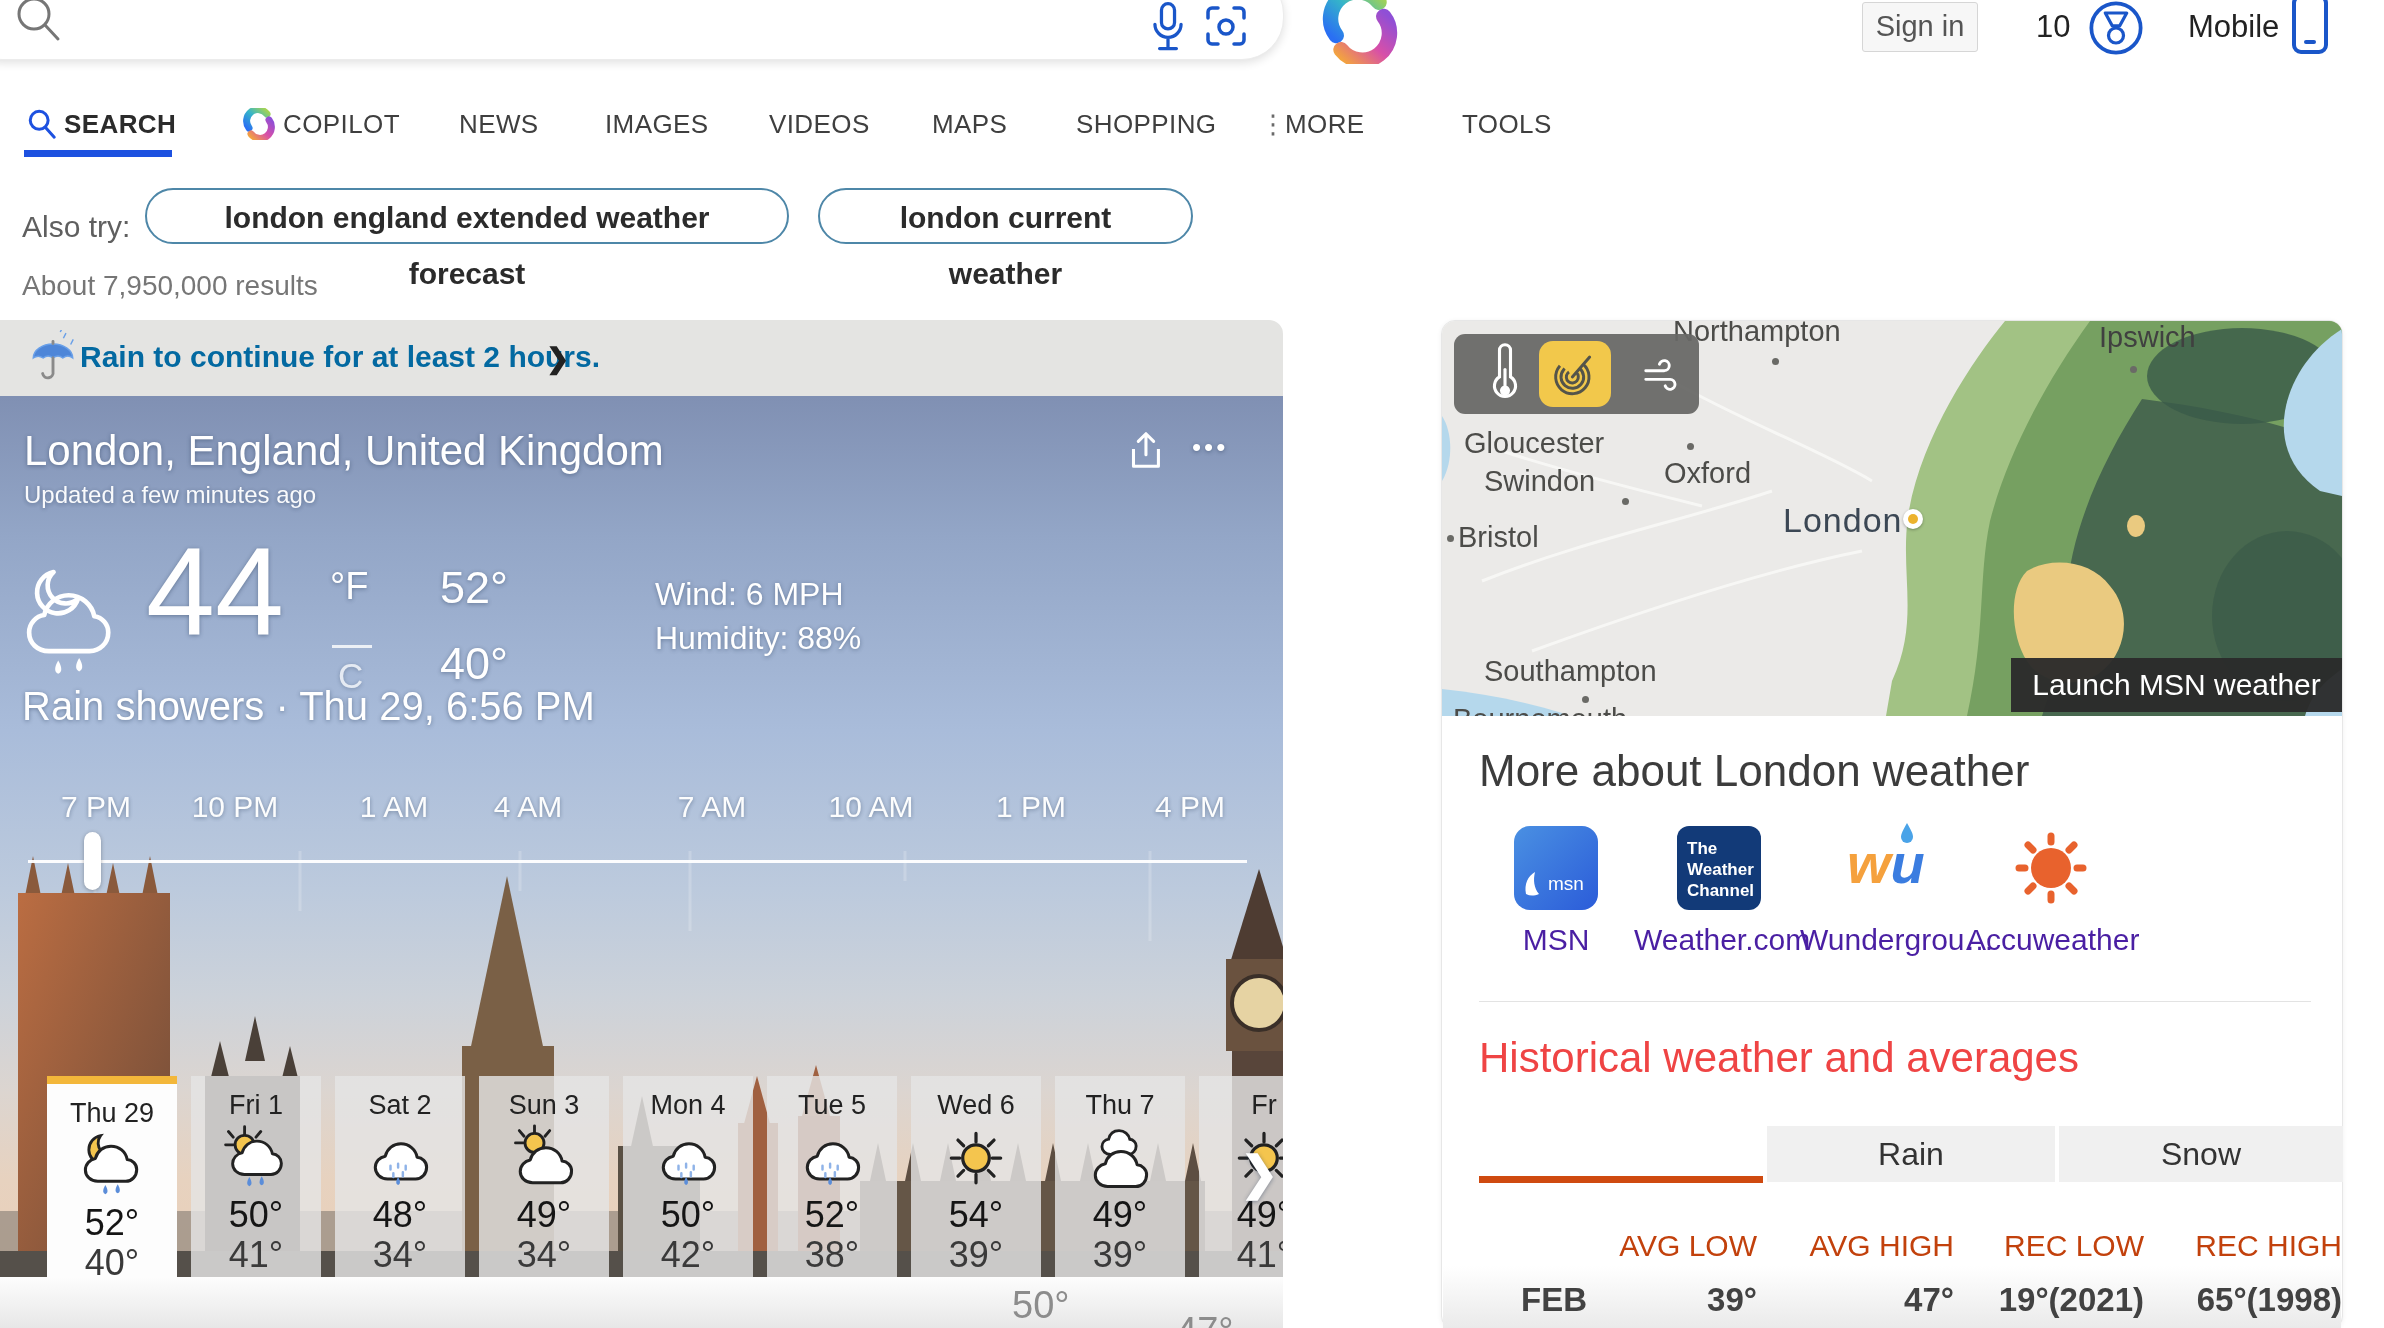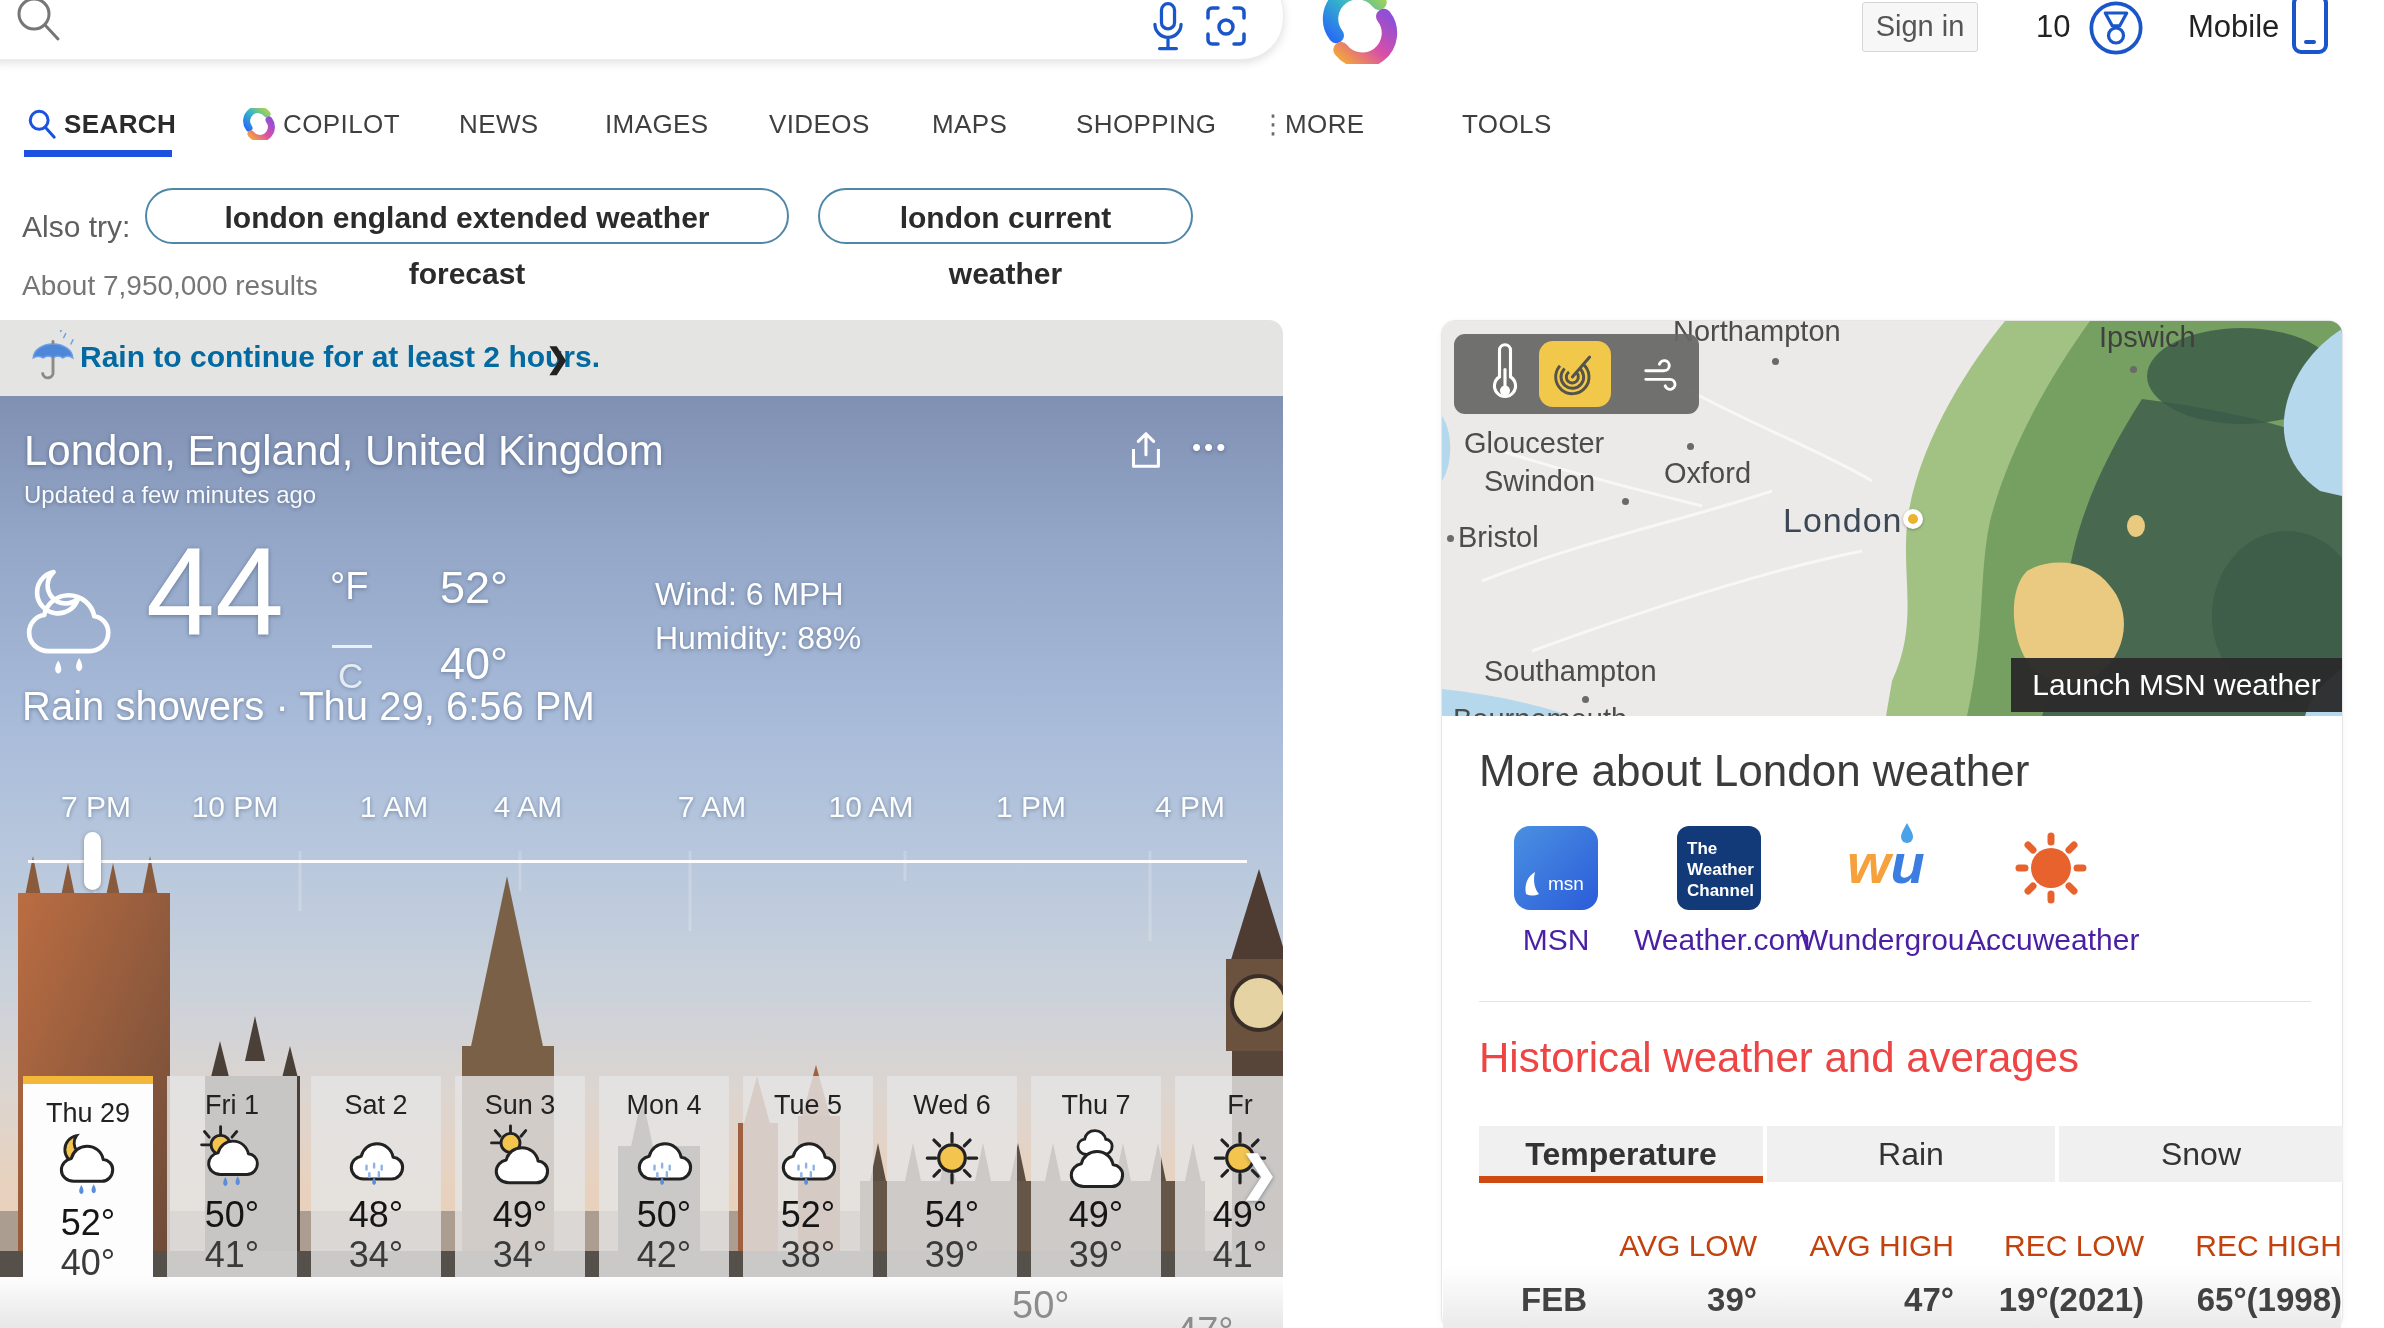--- a/index.html
+++ b/index.html
@@ -32,21 +32,21 @@
   .loc-title{left:24px;top:107px;font-size:42px;}
   .loc-upd{left:24px;top:161px;font-size:24px;opacity:.95;}
   .bignum{left:146px;top:206px;font-size:124px;font-weight:300;line-height:130px;}
   .unit{font-size:38px;} .unit-c{font-size:35px;opacity:.72;}
   .hl{font-size:45px;} .windrow{font-size:32px;}
   .cond{left:22px;top:364px;font-size:40px;}
   .hourlbl{top:470px;font-size:30px;opacity:.97;transform:translateX(-50%);}
   .tline{left:28px;top:540px;width:1219px;height:3px;background:rgba(255,255,255,.95);}
   .thandle{left:84px;top:512px;width:17px;height:58px;border-radius:9px;background:#fff;box-shadow:0 1px 4px rgba(0,0,0,.3);}
   
-  .dcard{top:756px;width:130px;height:201px;background:rgba(228,228,228,.82);}
+  .dcard{top:756px;width:130px;height:201px;background:rgba(228,228,228,.82);margin-left:24px;}
   .dcard-active{background:#fdfdfd;border-top:8px solid #f3b73a;height:193px;}
   .dday{left:0;top:14px;width:100%;text-align:center;font-size:27px;color:#222;}
   .dic{left:27px;top:46px;width:76px;height:76px;}
   .dhi{left:0;top:118px;width:100%;text-align:center;font-size:36px;color:#151515;}
   .dlo{left:0;top:158px;width:100%;text-align:center;font-size:36px;color:#3a3a3a;}
   .next-chev{left:1240px;top:826px;font-size:46px;font-weight:bold;}
   .strip{left:0;top:957px;width:100%;height:51px;background:linear-gradient(#fdfdfd,#e7e7e7);}
   .striplbl{font-size:38px;color:#8c8c8c;}
   
   #rcard{left:1441px;top:320px;width:902px;height:1010px;background:#fff;border:1px solid #e7e7e7;
@@ -428,21 +428,20 @@
       <circle cx="42" cy="42" r="20" fill="#e8622d"></circle>
       <g stroke="#e8622d" stroke-width="7" stroke-linecap="round">
         <path d="M42 10v6M42 68v6M10 42h6M68 42h6M19 19l5 5M60 60l5 5M65 19l-5 5M24 60l-5 5"></path>
       </g>
     </svg>
     <div class="abs applbl" style="left:609px">Accuweather</div>
 
     <div class="abs divider"></div>
 
     <div class="abs sec-title" style="left:37px;top:713px;font-size:42px;color:#ef4444">Historical weather and averages</div>
-    <div class="abs htab htab-active" style="left:37px;width:284px">Temperature</div>
     <div class="abs htab" style="left:325px;width:288px">Rain</div>
     <div class="abs htab" style="left:617px;width:284px">Snow</div>
     <div class="abs htab-underline"></div>
 
     <div class="abs thead" style="left:165px;width:150px">AVG LOW</div>
     <div class="abs thead" style="left:362px;width:150px">AVG HIGH</div>
     <div class="abs thead" style="left:532px;width:170px">REC LOW</div>
     <div class="abs thead" style="left:720px;width:180px">REC HIGH</div>
 
     <div class="abs rowbg"></div>

